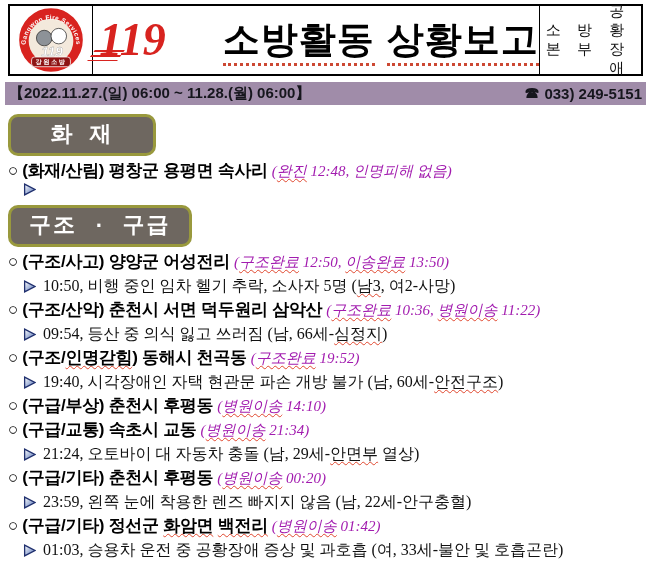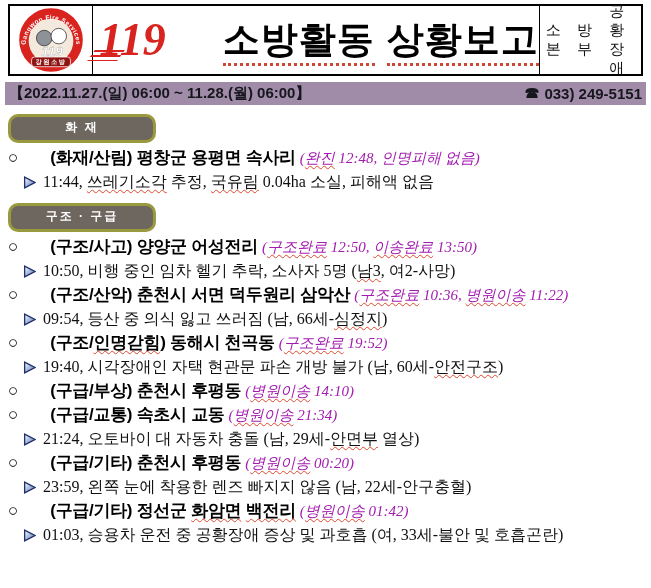--- a/index.html
+++ b/index.html
@@ -47,27 +47,27 @@
     display:flex;align-items:center;justify-content:space-between;
     padding:0 4px;font-size:15px;font-weight:bold;color:var(--bar-text);white-space:nowrap;
   }
   .phone-wrap{display:flex;align-items:center;gap:5px;}
   
   .section-header{
     margin:9px 0 3px 8px;width:fit-content;min-width:148px;
     padding:2px 18px 4px;text-align:center;
     background:var(--section-fill);
     border:3px solid var(--section-border);border-radius:10px;
-    color:#fff;font-weight:bold;font-size:12px;letter-spacing:2px;white-space:nowrap;
+    color:#fff;font-weight:bold;font-size:22px;letter-spacing:2px;white-space:nowrap;font-family:Liberation Mono, monospace;
   }
   
   .content{margin:2px 2px 0 8px;}
   .main-line{font-size:17px;line-height:24px;white-space:nowrap;}
   .marker{font-weight:bold;margin-right:4px;}
-  .item-title{font-weight:bold;letter-spacing:-0.3px;margin-left:28px;}
+  .item-title{font-weight:bold;letter-spacing:-0.3px;}
   .item-note{font-size:15px;margin-left:4px;font-family:"Liberation Serif", serif;color:#a21caf;font-style:italic;}
   .detail-line{
     font-size:16px;line-height:24px;padding-left:15px;white-space:nowrap;
     display:flex;align-items:center;gap:7px;
     font-family:"Liberation Serif", serif;color:#111;
   }
   .arrow{flex-shrink:0;}
   .squiggle{
     text-decoration-line:underline;
     text-decoration-style:wavy;
@@ -127,21 +127,20 @@
 
 <div class="content">
   <div class="item">
     <div class="main-line">
       <span class="marker">○</span><span class="item-title sq">(화재/산림) 평창군 용평면 속사리</span><span class="item-note sq">(<span class="squiggle">완진</span> 12:48, 인명피해 없음)</span>
     </div>
     <div class="detail-line">
       <svg class="arrow" width="13" height="13" viewBox="0 0 12 12">
           <path d="M1.5 1 L11 6 L1.5 11 Z" fill="url(#arrowGrad)" stroke="#20306e" stroke-width="1.2"></path>
         </svg>
-      <span class="detail-text sq">11:44, <span class="squiggle">쓰레기소각</span> 추정, <span class="squiggle">국유림</span> 0.04ha 소실, 피해액 없음</span>
     </div>
   </div>
 </div>
 
 <div class="section-header">구조 · 구급</div>
 
 <div class="content">
 
   <div class="item">
     <div class="main-line">

